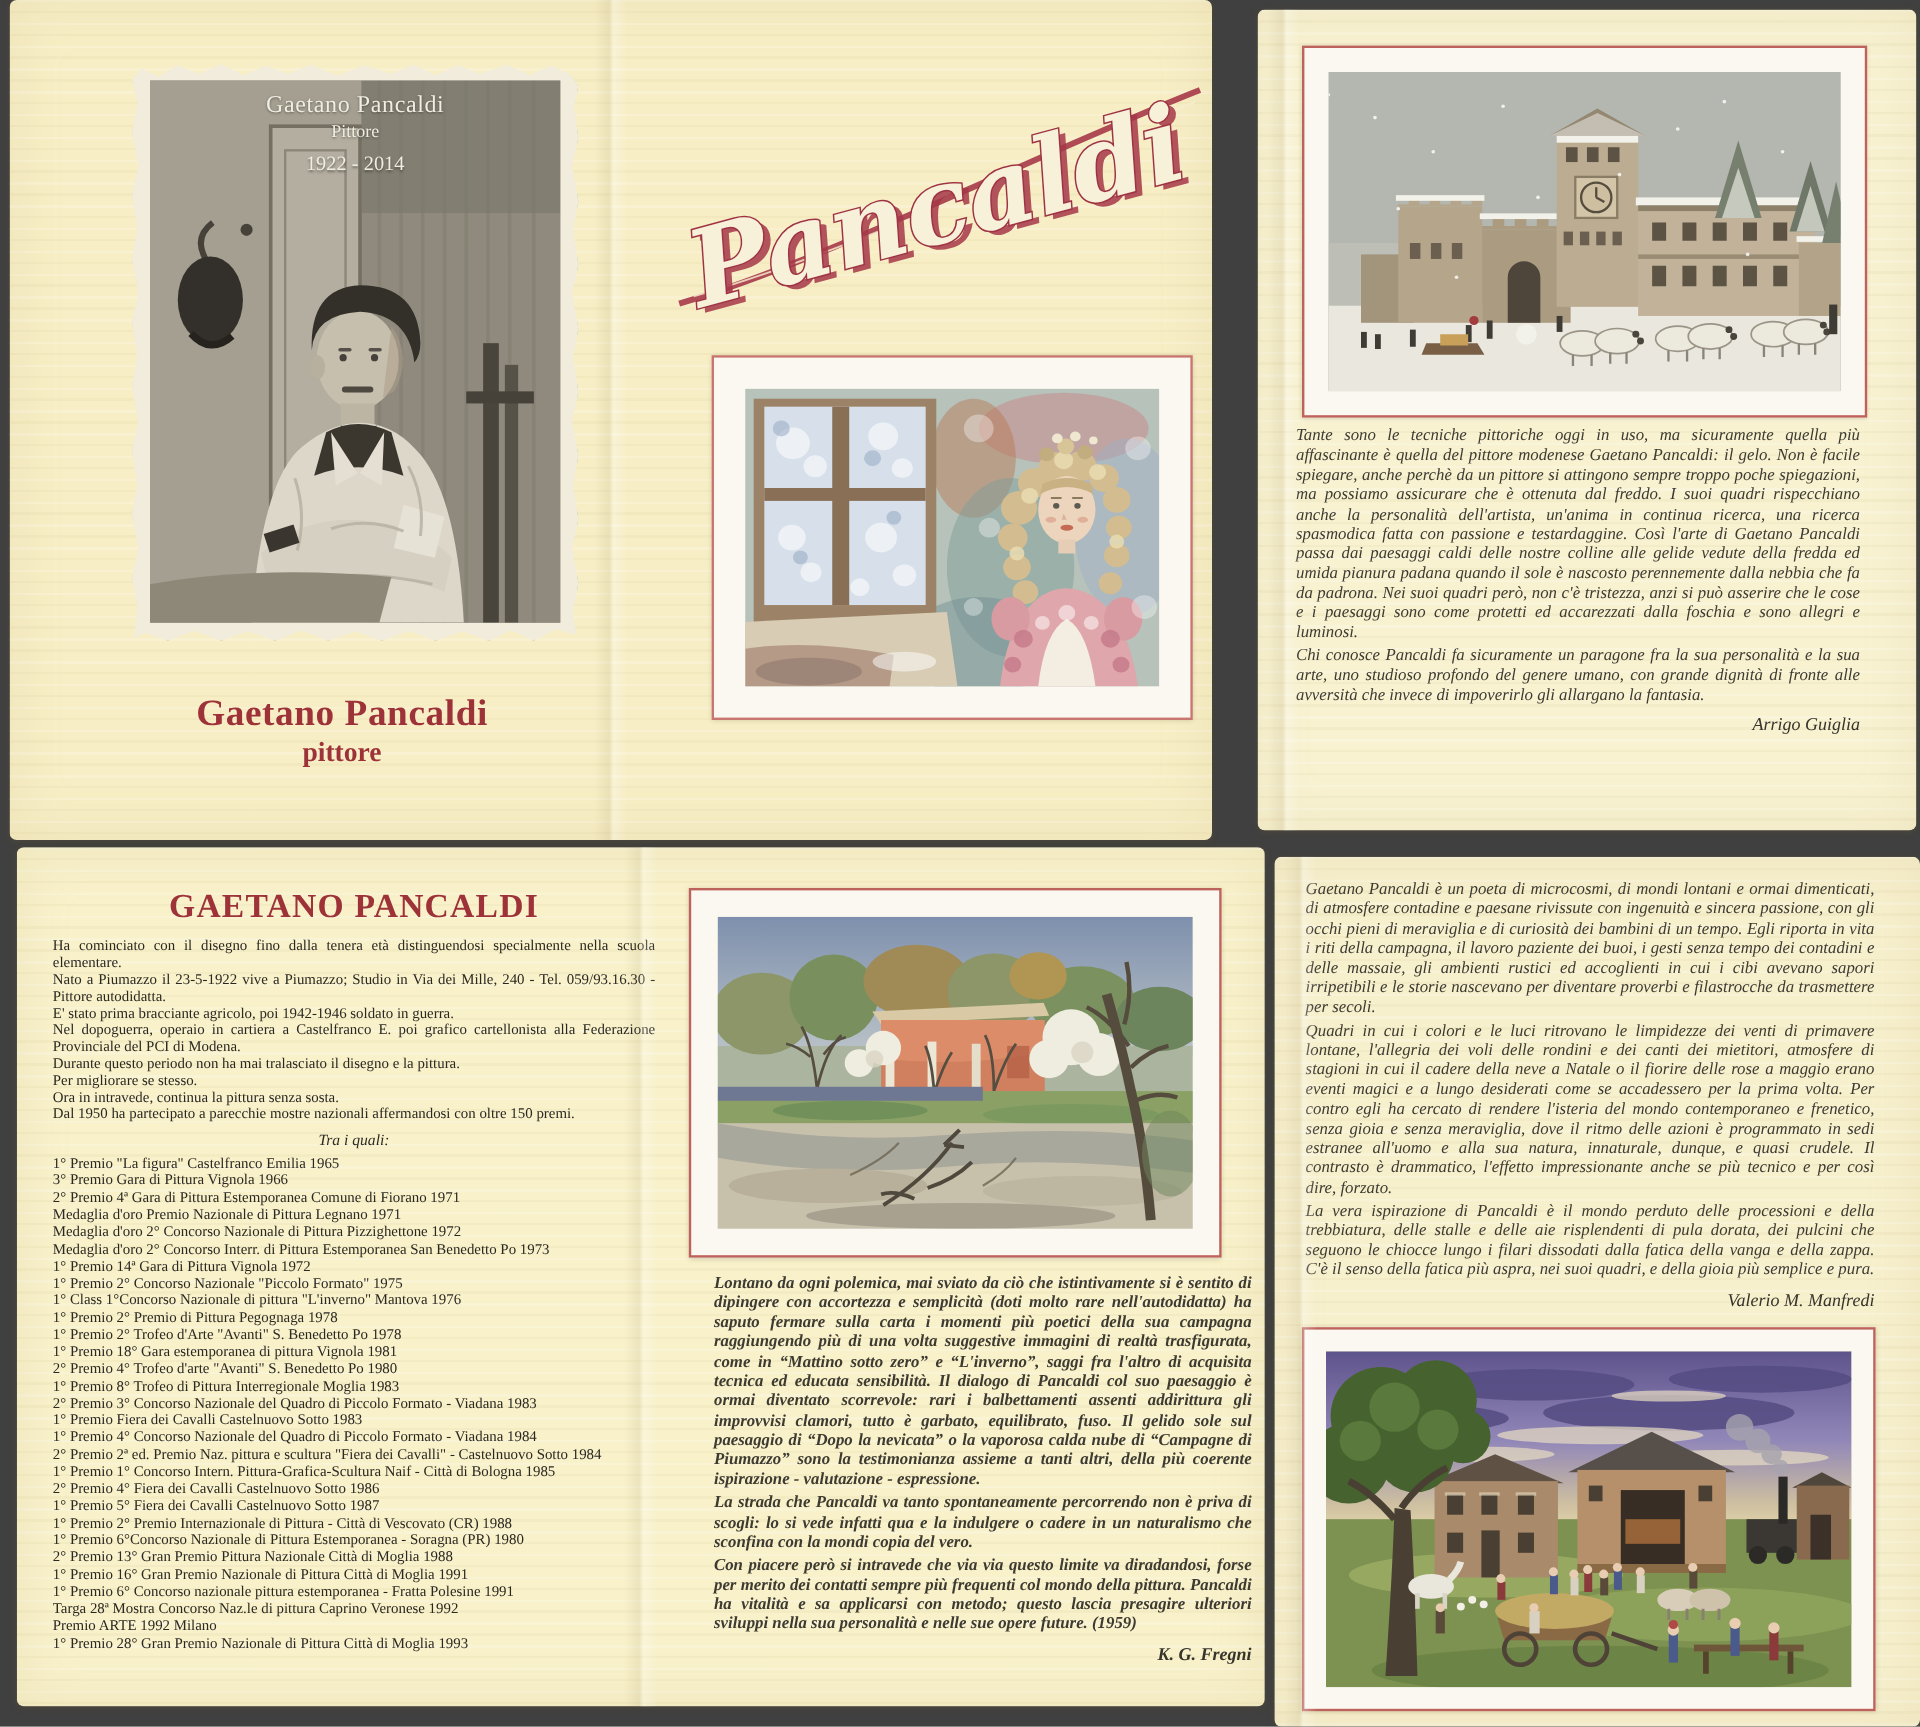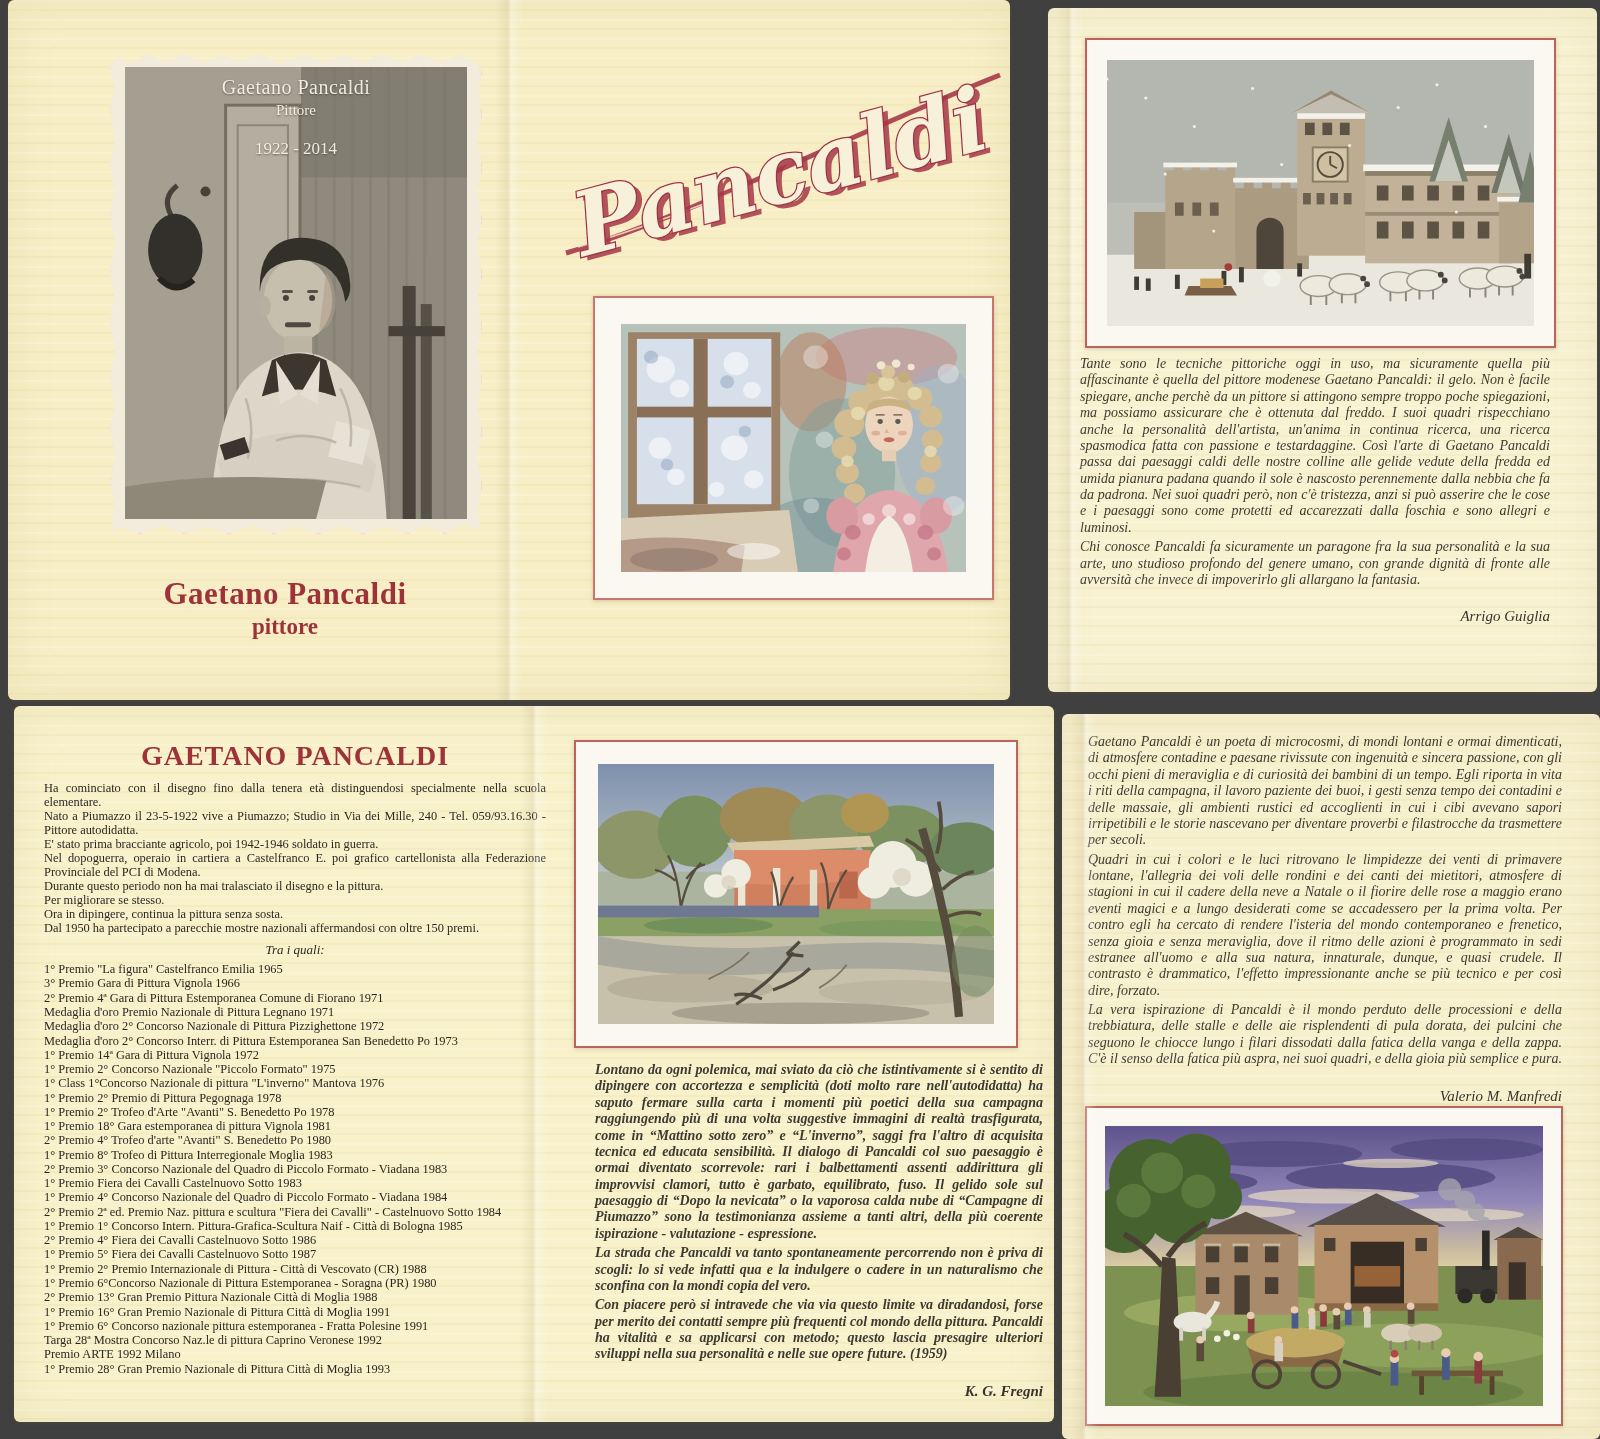--- a/index.html
+++ b/index.html
@@ -30,21 +30,21 @@
   .photo-frame{
     position:absolute; left:102px; top:52px; width:372px; height:482px;
     background:#f1ecdc; box-shadow:3px 4px 9px rgba(80,70,35,.45);
     clip-path:polygon(0% 3%,2% 1%,6% 2.5%,10% .5%,15% 2%,20% .3%,25% 2.2%,30% .6%,35% 2%,40% .4%,46% 2.3%,52% .5%,58% 2%,63% .4%,68% 2.2%,73% .5%,78% 2%,84% .4%,89% 2.2%,94% .6%,98% 2%,100% 4%,99% 8%,100% 13%,98.6% 18%,100% 24%,98.8% 29%,100% 35%,98.6% 40%,100% 46%,98.8% 51%,100% 57%,98.6% 62%,100% 68%,98.8% 73%,100% 79%,98.6% 84%,100% 90%,98.8% 95%,99.5% 99%,95% 98%,90% 100%,85% 98.2%,80% 100%,74% 98.4%,68% 100%,62% 98.3%,56% 100%,50% 98.4%,44% 100%,38% 98.2%,32% 100%,26% 98.4%,20% 100%,14% 98.3%,8% 100%,3% 98.6%,.5% 99.5%,1.2% 94%,0% 89%,1.4% 84%,0% 78%,1.2% 73%,0% 67%,1.4% 62%,0% 56%,1.2% 51%,0% 45%,1.4% 40%,0% 34%,1.2% 29%,0% 23%,1.4% 18%,0% 12%,1.2% 7%);
   }
   .photo-inner{position:absolute; inset:15px; overflow:hidden; background:#9b968a;}
   .photo-inner svg{display:block; width:100%; height:100%;}
   .photo-caption{position:absolute; left:0; right:0; top:24px; text-align:center; color:#f0ede3; text-shadow:0 1px 2px rgba(40,38,30,.55);}
   .photo-caption .pc-name{font-size:20px; letter-spacing:.5px;}
   .photo-caption .pc-role{font-size:15px; margin-top:3px;}
-  .photo-caption .pc-years{font-size:17px; margin-top:20px;}
+  .photo-caption .pc-years{font-size:17px; margin-top:8px;}
 
   .tl-heading{position:absolute; left:12px; top:576px; width:530px; text-align:center;}
   .tl-name{font-size:31px; font-weight:bold; color:#9d3339; letter-spacing:.5px;}
   .tl-sub{font-size:23px; font-weight:bold; color:#9d3339; margin-top:2px;}
   .tl-address{font-size:15.5px; color:#2f2c26; margin-top:13px;}
 
   .signature-wrap{position:absolute; left:540px; top:55px; width:462px; height:218px;}
   .signature-wrap svg{width:100%; height:100%;}
 
   
@@ -56,21 +56,21 @@
   .art-winter{left:37px; top:30px; width:467px; height:306px;}
   .art-winter .canvas{inset:20px;}
   .art-landscape{left:560px; top:34px; width:440px; height:304px;}
   .art-landscape .canvas{inset:22px;}
   .art-farm{left:23px; top:392px; width:474px; height:316px;}
   .art-farm .canvas{inset:18px;}
 
   
   .quote{position:absolute; font-style:italic; font-size:14px; line-height:1.17; color:#3d3a31; text-align:justify;}
   .quote p{margin:0 0 3px 0;}
-  .sig{text-align:right; font-style:italic; font-size:15px; color:#37342c; margin-top:20px;}
+  .sig{text-align:right; font-style:italic; font-size:15px; color:#37342c; margin-top:8px;}
   .tr-text{left:32px; top:348px; width:470px;}
   .bm-text{left:581px; top:356px; width:448px;font-weight:bold;}
   .br-text{left:26px; top:20px; width:474px;}
 
   .bl-col{position:absolute; left:30px; top:34px; width:502px; color:#2b2822;}
   .bl-title{font-size:28px; font-weight:bold; color:#9d3339; text-align:center; letter-spacing:1px; margin-bottom:9px;}
   .bio{font-size:12.4px; line-height:1.13; text-align:justify;}
   .bio p{margin:0;}
   .awards-intro{font-style:italic; font-size:13px; text-align:center; margin:7px 0 4px 0;}
   .awards{font-size:12.4px; line-height:1.15;}
@@ -383,21 +383,21 @@
 
     <div class="bl-col">
       <div class="bl-title">GAETANO PANCALDI</div>
       <div class="bio">
           <p>Ha cominciato con il disegno fino dalla tenera età distinguendosi specialmente nella scuola elementare.</p>
           <p>Nato a Piumazzo il 23-5-1922 vive a Piumazzo; Studio in Via dei Mille, 240 - Tel. 059/93.16.30 - Pittore autodidatta.</p>
           <p>E' stato prima bracciante agricolo, poi 1942-1946 soldato in guerra.</p>
           <p>Nel dopoguerra, operaio in cartiera a Castelfranco E. poi grafico cartellonista alla Federazione Provinciale del PCI di Modena.</p>
           <p>Durante questo periodo non ha mai tralasciato il disegno e la pittura.</p>
           <p>Per migliorare se stesso.</p>
-          <p>Ora in dipingere, continua la pittura senza sosta.</p>
+          <p>Ora in intravede, continua la pittura senza sosta.</p>
           <p>Dal 1950 ha partecipato a parecchie mostre nazionali affermandosi con oltre 150 premi.</p>
         </div>
       <div class="awards-intro">Tra i quali:</div>
       <div class="awards">
           <div>1° Premio "La figura" Castelfranco Emilia 1965</div>
           <div>3° Premio Gara di Pittura Vignola 1966</div>
           <div>2° Premio 4ª Gara di Pittura Estemporanea Comune di Fiorano 1971</div>
           <div>Medaglia d'oro Premio Nazionale di Pittura Legnano 1971</div>
           <div>Medaglia d'oro 2° Concorso Nazionale di Pittura Pizzighettone 1972</div>
           <div>Medaglia d'oro 2° Concorso Interr. di Pittura Estemporanea San Benedetto Po 1973</div>

